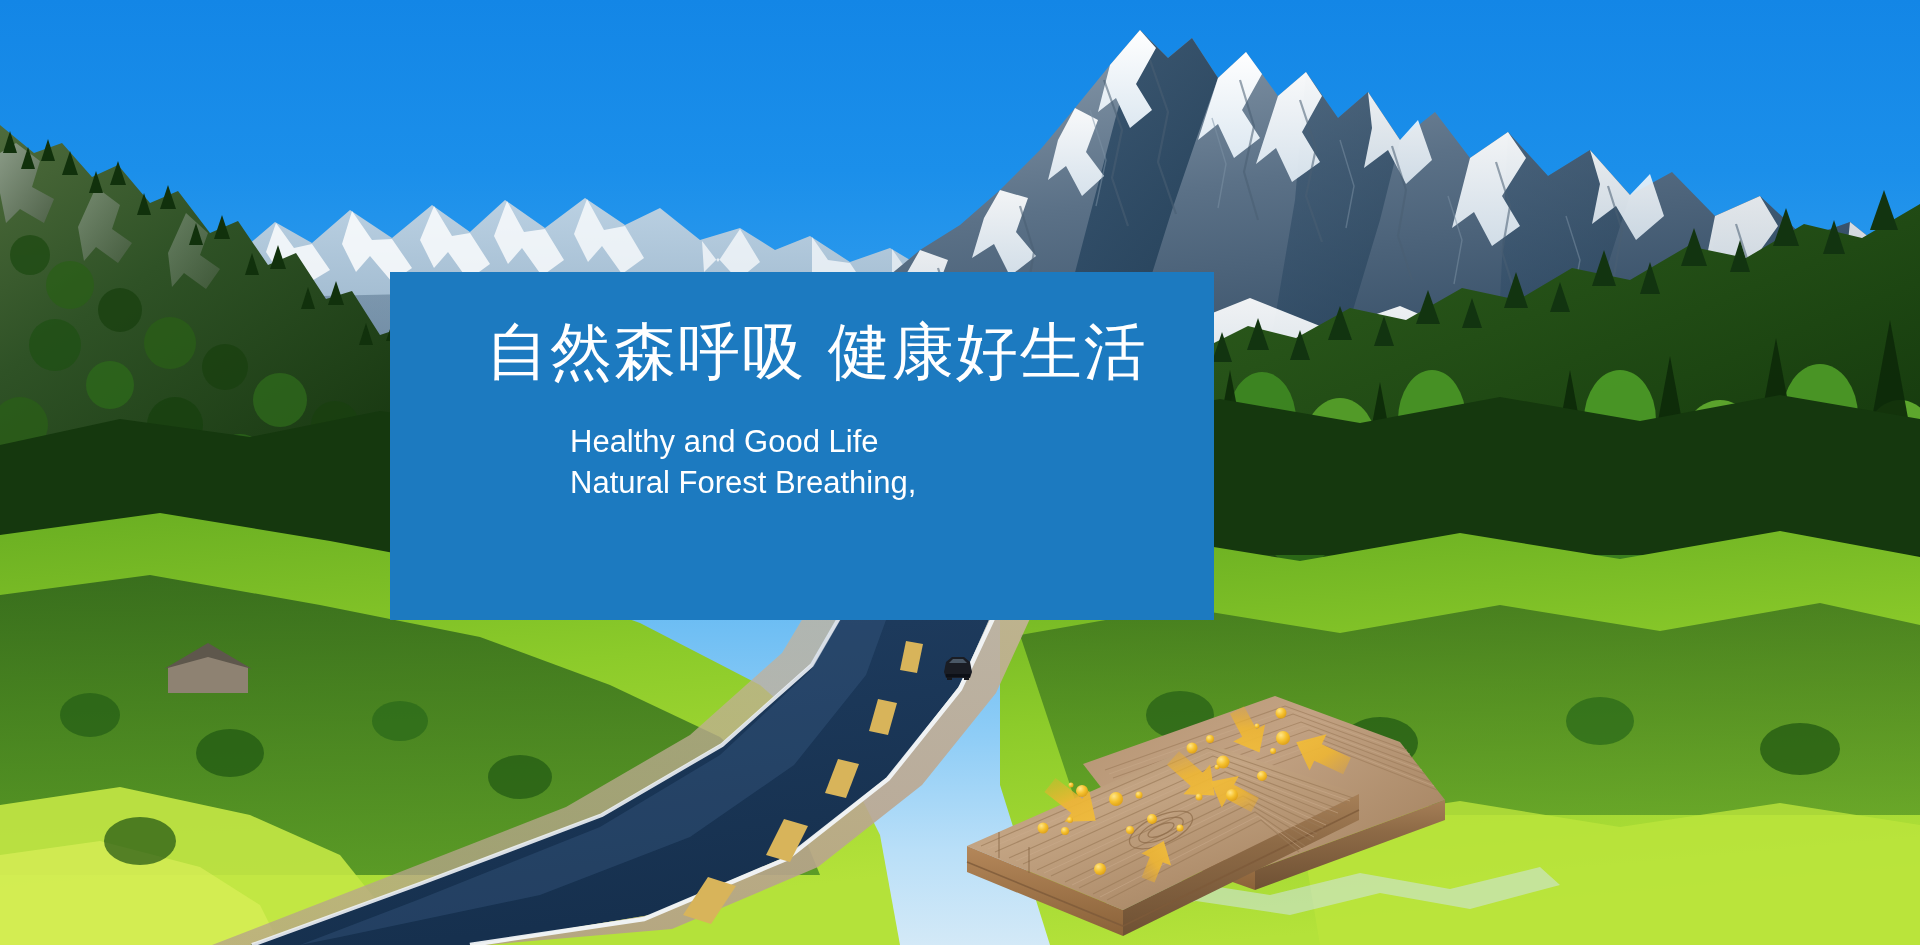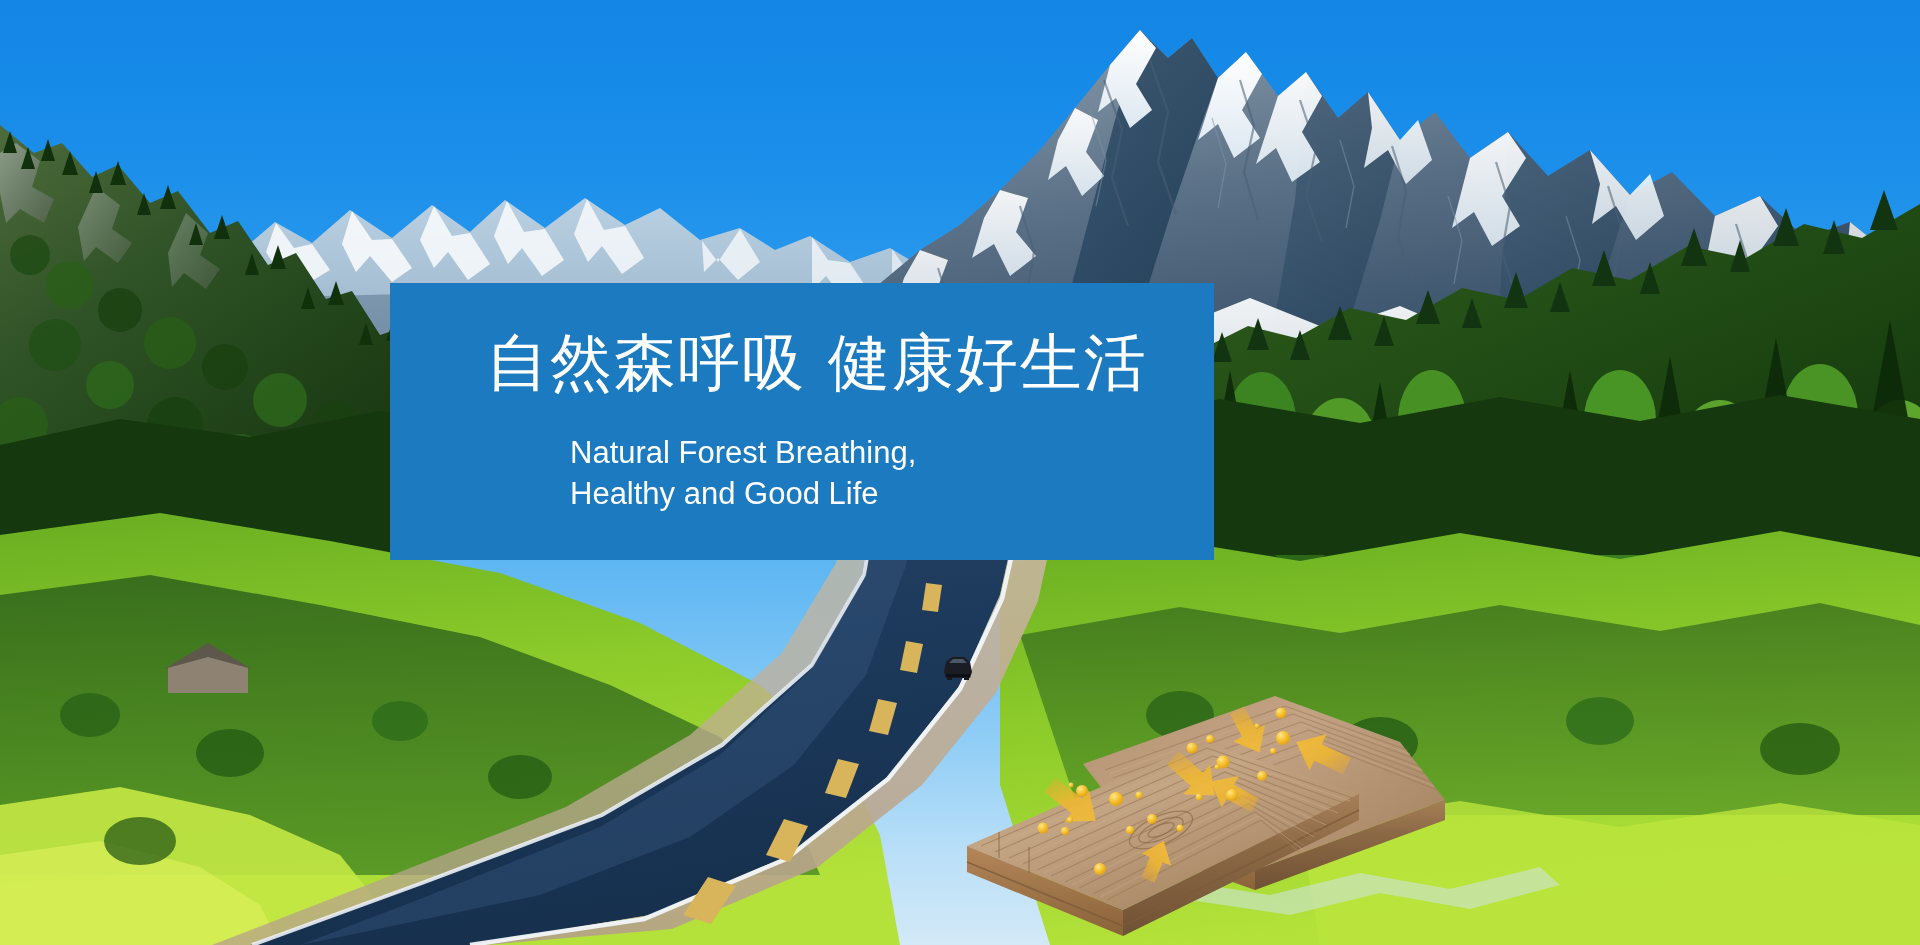--- a/index.html
+++ b/index.html
@@ -48,22 +48,22 @@
 
   
   .ground {
     position: absolute; left: 0; bottom: 0;
     width: 1920px; height: 560px;
   }
 
   
   .panel {
     position: absolute;
-    left: 390px; top: 283px;
-    width: 824px; height: 277px;
+    left: 390px; top: 272px;
+    width: 824px; height: 348px;
     background: #1c7ac0;
     z-index: 40;
   }
   .panel-inner {
     position: absolute;
     left: 0; top: 0; right: 0; bottom: 0;
     padding: 46px 0 0 0;
   }
   .headline-cn {
     font-size: 62px;
@@ -455,22 +455,22 @@
     <path d="M11,13 L15,9 L25,9 L29,13 Z" fill="#4a5866"></path>
     <rect x="8" y="24" width="24" height="3" fill="#0d1016"></rect>
     <rect x="9" y="27" width="5" height="3" fill="#15171c"></rect>
     <rect x="26" y="27" width="5" height="3" fill="#15171c"></rect>
   </svg>
 
   <div class="panel">
     <div class="panel-inner">
       <h1 class="headline-cn">自然森呼吸 健康好生活</h1>
       <div class="sub-en">
+        <div>Healthy and Good Life</div>
         <div>Natural Forest Breathing,</div>
-        <div>Healthy and Good Life</div>
       </div>
     </div>
   </div>
 
   <div class="product">
     <svg viewBox="0 0 520 265" width="520" height="265" aria-hidden="true">
       <defs>
         <linearGradient id="woodTopBack" x1="0" y1="0" x2="1" y2="0.6">
           <stop offset="0" stop-color="#b59472"></stop>
           <stop offset="0.5" stop-color="#c2a283"></stop>

